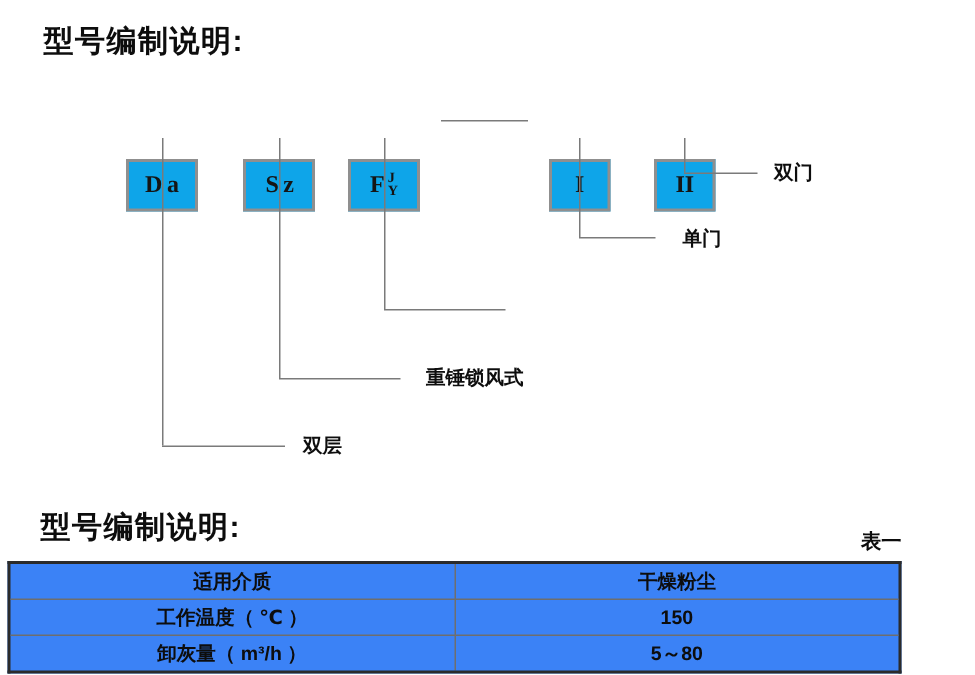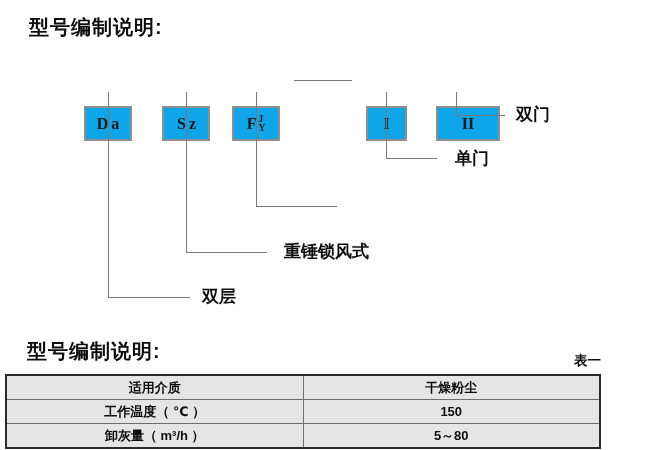--- a/index.html
+++ b/index.html
@@ -37,21 +37,21 @@
     font-family: "Liberation Serif", "DejaVu Serif", serif;
     font-weight: 700;
     font-size: 16px;
     color: #151515;
     margin-top: 48px;
   }
   #box-da { left: 84px;  width: 48px; letter-spacing: 3px; padding-left: 3px; }
   #box-sz { left: 162px; width: 48px; letter-spacing: 3px; padding-left: 4px; }
   #box-f  { left: 232px; width: 48px; }
   #box-i  { left: 366px; width: 41px; }
-  #box-ii { left: 436px; width: 64px; font-family: Liberation Serif, serif; }
+  #box-ii { left: 436px; width: 41px; font-family: Liberation Serif, serif; }
   .fy-stack {
     display: inline-flex;
     flex-direction: column;
     margin-left: 2px;
     font-size: 9.5px;
     line-height: 9px;
     font-weight: 700;
   }
   
   .vline, .hline { position: absolute; background: #7a7a7a; }
@@ -64,21 +64,21 @@
   #h-sz       { left: 186px; top: 252px; width: 81px; }
   #v-f        { left: 256px; top: 92px;  height: 114px; }
   #h-f        { left: 256px; top: 206px; width: 81px; }
   #v-i        { left: 386px; top: 92px;  height: 66px; }
   #h-i        { left: 386px; top: 158px; width: 51px; }
   #v-ii       { left: 456px; top: 92px;  height: 23px; }
   #h-ii       { left: 456px; top: 115px; width: 49px; }
 
   .callout-label {
     position: absolute;
-    font-size: 17px;
+    font-size: 13px;
     font-weight: 700;
     color: #0d0d0d;
     white-space: pre;
     line-height: 16px;
   }
   #label-shuangmen { left: 516px; top: 107px; }
   #label-danmen    { left: 455px; top: 151px; }
   #label-famen     { left: 352px; top: 199px; }
   #label-zhongchui { left: 284px; top: 244px; }
   #label-shuangceng{ left: 202px; top: 289px; }
@@ -94,21 +94,21 @@
     font-weight: 700;
     color: #0d0d0d;
   }
   table.perf {
     position: absolute;
     left: 5px;
     top: 374px;
     width: 596px;
     border-collapse: collapse;
     table-layout: fixed;
-    background: #e5e5e5;
+    background: #3b82f6;
   }
   table.perf td {
     border: 1px solid #6e6e6e;
     height: 23px;
     text-align: center;
     vertical-align: middle;
     font-size: 13px;
     font-weight: 700;
     color: #0d0d0d;
     padding: 0;

